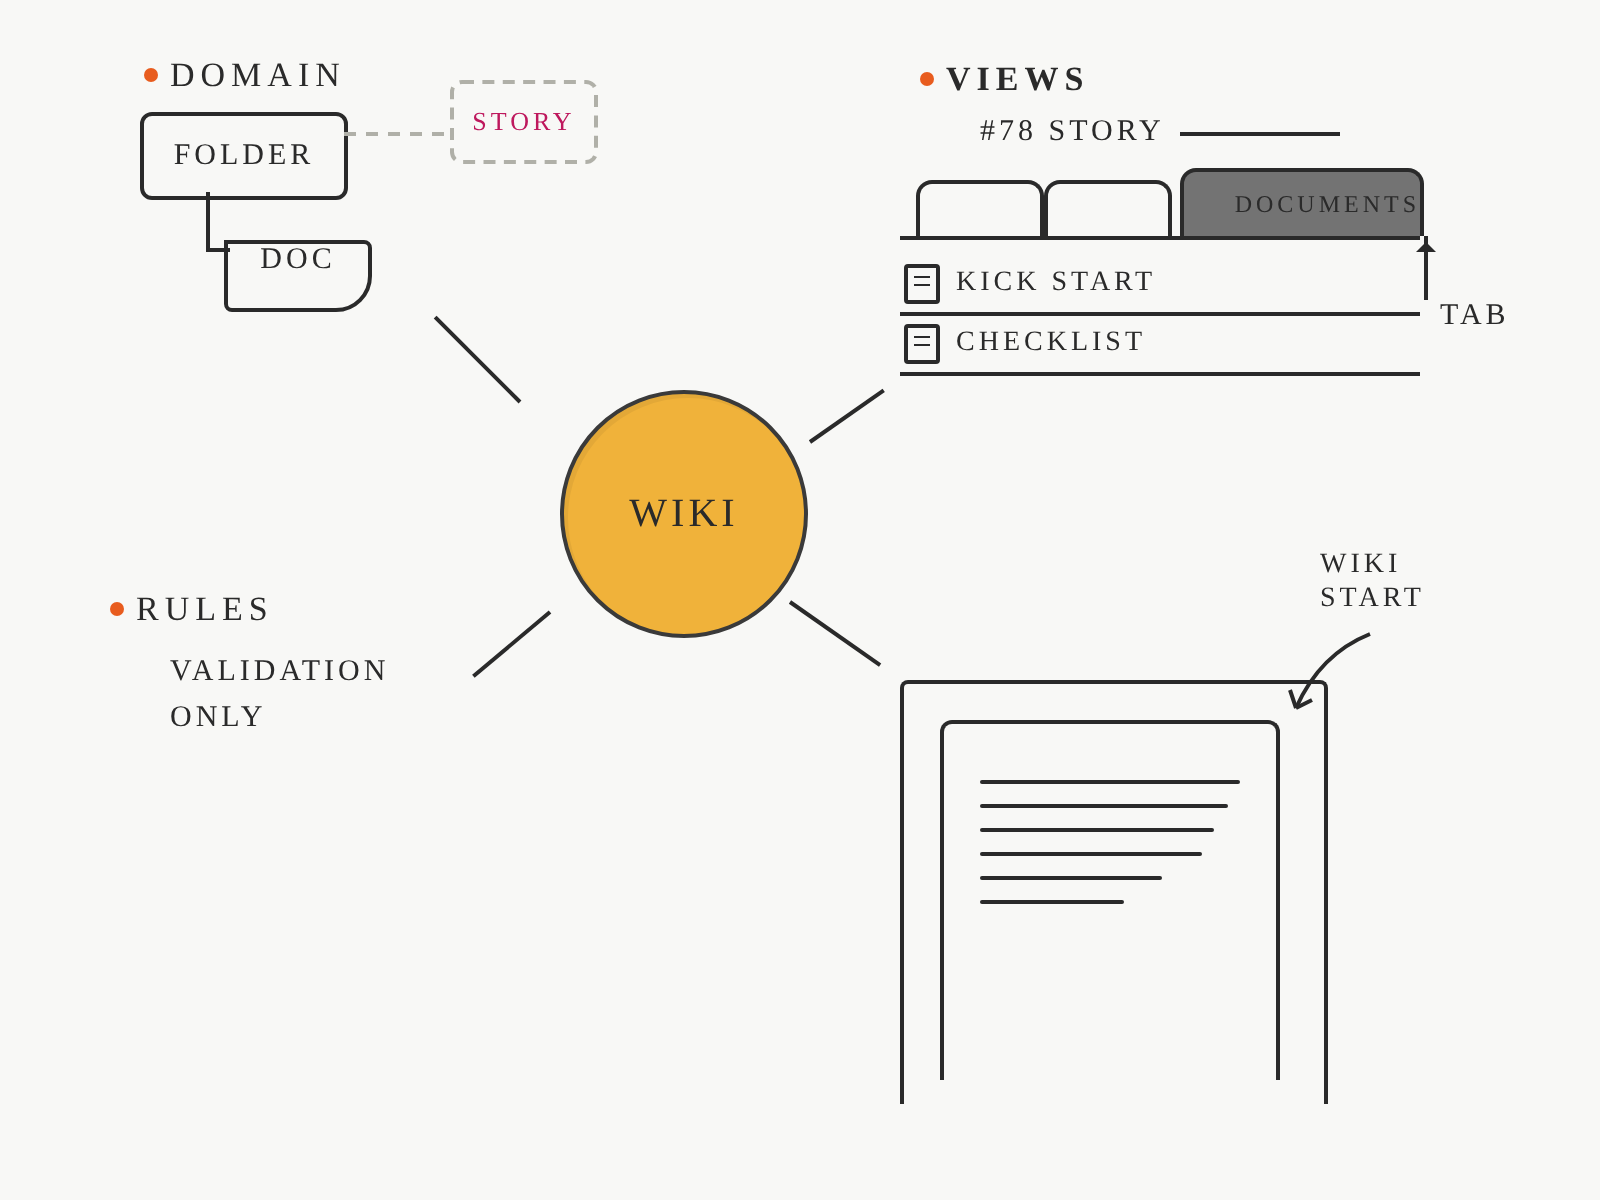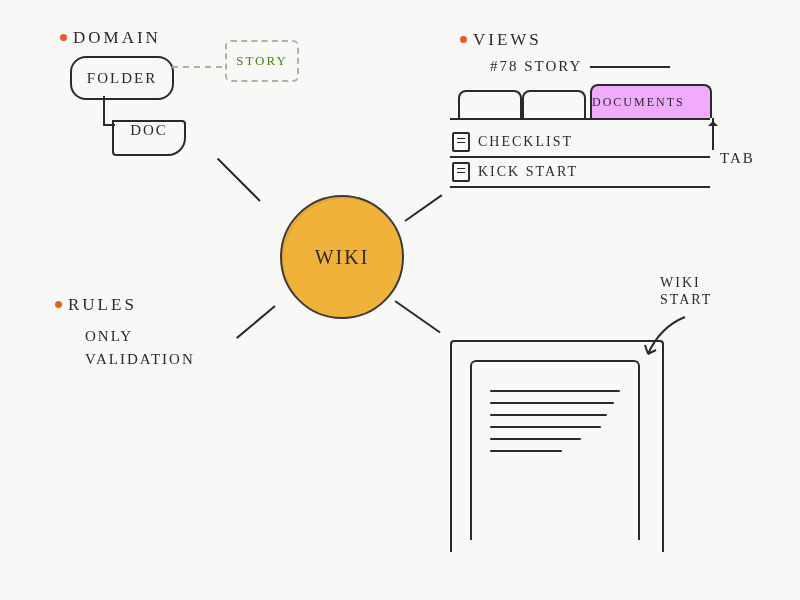--- a/index.html
+++ b/index.html
@@ -53,27 +53,27 @@
     justify-content: center;
     box-shadow: 2px 2px 0 rgba(0,0,0,0.05) inset;
   }
   .center-circle span {
     font-size: 20px;
     letter-spacing: 2px;
     text-transform: uppercase;
   }
 
   
-  .domain-area { position: absolute; left: 60px; top: 28px; }
+  .domain-area { position: absolute; left: 72px; top: 28px; }
   .folder-box {
     position: absolute;
     left: 70px; top: 56px;
     width: 100px; height: 40px;
     border: 2px solid #2a2a2a;
-    border-radius: 16px;
+    border-radius: 6px;
     display: flex; align-items: center; justify-content: center;
     background: #f8f8f6;
     text-align: center;
   }
   .doc-box {
     position: absolute;
     left: 112px; top: 120px;
     width: 70px; height: 32px;
     border: 2px solid #2a2a2a;
     border-top-right-radius: 4px;
@@ -82,21 +82,21 @@
     display: flex; align-items: flex-start; justify-content: center;
     background: #f8f8f6;
   }
   .story-box {
     position: absolute;
     left: 225px; top: 40px;
     width: 70px; height: 38px;
     border: 2px dashed #b0b0a8;
     border-radius: 6px;
     display: flex; align-items: center; justify-content: center;
-    color: #4d7c0f;
+    color: #be185d;
     font-size: 13px;
     letter-spacing: 2px;
   }
   .conn-folder-doc {
     position: absolute;
     left: 103px; top: 96px;
     width: 2px; height: 28px;
     background: #2a2a2a;
   }
   .conn-folder-doc::after{
@@ -114,21 +114,21 @@
   
   .rules-area { position: absolute; left: 55px; top: 295px; }
   .rules-text {
     position: absolute;
     left: 85px; top: 325px;
     font-size: 15px; letter-spacing: 2px;
     line-height: 1.5;
   }
 
   
-  .views-area { position: absolute; left: 460px; top: 30px; }
+  .views-area { position: absolute; left: 460px; top: 30px; font-weight: bold; }
   .story-ref {
     position: absolute; left: 450px; top: 58px;
     font-size: 15px; letter-spacing: 2px;
     display:flex; align-items:center; gap:8px;margin-left:40px;
   }
   .story-ref .line {
     display:inline-block; width:80px; height:2px; background:#2a2a2a;
   }
   .tabs {
     position: absolute; left: 450px; top: 82px;
@@ -145,22 +145,22 @@
   }
   .tab2 {
     position:absolute; left:72px; top:8px; width:60px; height:26px;
     border:2px solid #2a2a2a; border-bottom:none;
     border-top-left-radius:8px; border-top-right-radius:8px;
   }
   .tab3 {
     position:absolute; left:140px; top:2px; width:118px; height:32px;
     border:2px solid #2a2a2a; border-bottom:none;
     border-top-left-radius:8px; border-top-right-radius:8px;
-    display:flex; align-items:center; justify-content:flex-start;
-    font-size:12px; letter-spacing:2px; background:#f0abfc;
+    display:flex; align-items:center; justify-content:flex-end;
+    font-size:12px; letter-spacing:2px; background:#737373;
   }
   .list-rows {
     position:absolute; left:450px; top:128px; width:260px;
   }
   .list-row {
     border-bottom: 2px solid #2a2a2a;
     padding: 4px 2px;
     font-size: 14px; letter-spacing: 2px;
     display:flex; align-items:center; gap:8px;
   }
@@ -250,47 +250,47 @@
   <div class="story-box">
     <span>STORY</span>
   </div>
   <div class="conn-folder-doc"></div>
   <div class="conn-folder-story"></div>
 
   <div class="heading rules-area">
     <span class="dot"></span><span>RULES</span>
   </div>
   <div class="rules-text">
+    <div>VALIDATION</div>
     <div>ONLY</div>
-    <div>VALIDATION</div>
   </div>
 
   <div class="heading views-area">
     <span class="dot"></span><span>VIEWS</span>
   </div>
   <div class="story-ref">
     <span>#78 STORY</span>
     <span class="line"></span>
   </div>
   <div class="tabs">
     <div class="tab-outline"></div>
     <div class="tab1"></div>
     <div class="tab2"></div>
     <div class="tab3">
       <span>DOCUMENTS</span>
     </div>
   </div>
   <div class="list-rows">
     <div class="list-row">
       <span class="doc-icon"></span>
-      <span>CHECKLIST</span>
+      <span>KICK START</span>
     </div>
     <div class="list-row">
       <span class="doc-icon"></span>
-      <span>KICK START</span>
+      <span>CHECKLIST</span>
     </div>
   </div>
   <div class="tab-arrow"></div>
   <div class="tab-callout">TAB</div>
 
   <div class="wiki-editor-label">
     <div>WIKI</div>
     <div>START</div>
   </div>
   <div class="editor-arrow">

